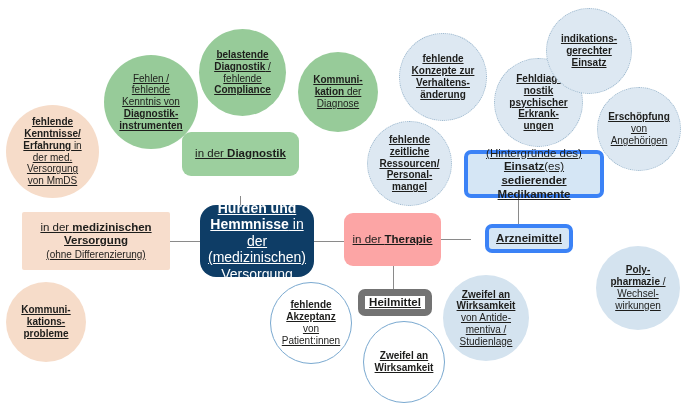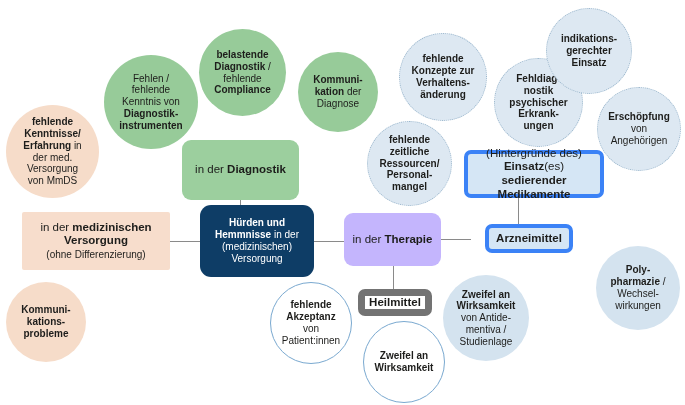--- a/index.html
+++ b/index.html
@@ -29,44 +29,45 @@
   .node {
     position: absolute;
     display: flex;
     align-items: center;
     justify-content: center;
     text-align: center;
     box-sizing: border-box;
     line-height: 1.18;
     color: #1d1d1b;
     z-index: 3;
+    text-decoration: underline;
   }
   .node .txt {
     display: block;
     width: 100%;
     padding: 0 3px;
     box-sizing: border-box;
   }
 
   
   .box { border-radius: 9px; }
   .box.center {
     background: #0e3d66;
     color: #ffffff;
-    border-radius: 11px;
-    font-size: 10px;
+    border-radius: 16px;
+    font-size: 14px;
     z-index: 5;
   }
   .box.green {
     background: #9ccf9e;
     border-radius: 9px;
     font-size: 11.5px;
   }
   .box.blue {
-    background: #c4b5fd;
+    background: #fca5a5;
     border-radius: 9px;
     font-size: 11.5px;
   }
   .box.peach {
     background: #f7ddcc;
     border-radius: 2px;
     font-size: 11.5px;
   }
   .box.blue-outline {
     background: #d5e6f5;
@@ -225,21 +226,21 @@
   <div class="node circle lblue" style="left:596px; top:246px; width:84px; height:84px;">
     <span class="txt">
       <b>Poly-</b><br>
       <b>pharmazie</b><span> /</span><br>
       <span>Wechsel-</span><br>
       <span>wirkungen</span>
     </span>
   </div>
 
 
-  <div class="node box green" style="left:182px; top:140px; width:117px; height:60px;">
+  <div class="node box green" style="left:182px; top:132px; width:117px; height:44px;">
     <span class="txt">
       <span>in der </span><b>Diagnostik</b>
     </span>
   </div>
 
   <div class="node box peach" style="left:22px; top:212px; width:148px; height:58px;">
     <span class="txt">
       <span>in der </span><b>medizinischen</b><br>
       <b>Versorgung</b><br>
       <span style="font-size:10px;">(ohne Differenzierung)</span>

